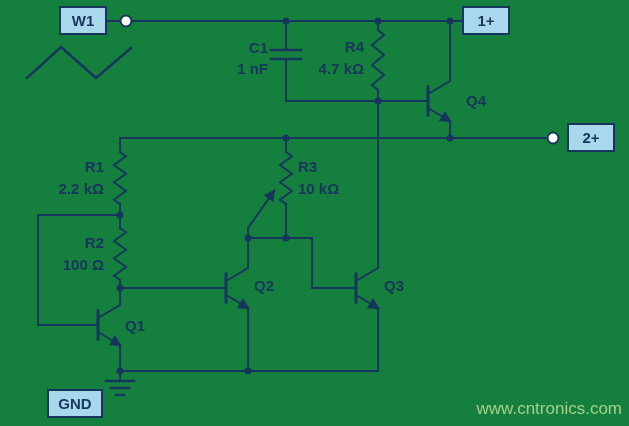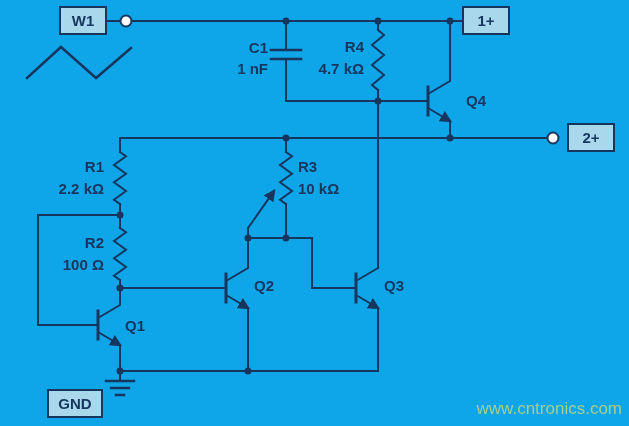--- a/index.html
+++ b/index.html
@@ -1,19 +1,19 @@
 <!DOCTYPE html>
 <html><head>
 <meta charset="utf-8">
 <style>
   html,body{margin:0;padding:0;background:#ffffff;}
   .canvas{
     position:relative;
     width:629px;height:426px;
-    background:#0ea5e9;
+    background:#15803d;
     font-family:"Liberation Sans",sans-serif;
     overflow:hidden;
   }
   svg{display:block;}
   .wire{stroke:#17365d;stroke-width:2;fill:none;stroke-linecap:square;}
   .thick{stroke:#17365d;stroke-width:3;fill:none;stroke-linecap:square;}
   .plate{stroke:#17365d;stroke-width:2.5;fill:none;stroke-linecap:square;}
   .dot{fill:#17365d;stroke:none;}
   .term{fill:#ffffff;stroke:#17365d;stroke-width:2;}
   .tbox{fill:#a9d8ed;stroke:#17365d;stroke-width:2;}

